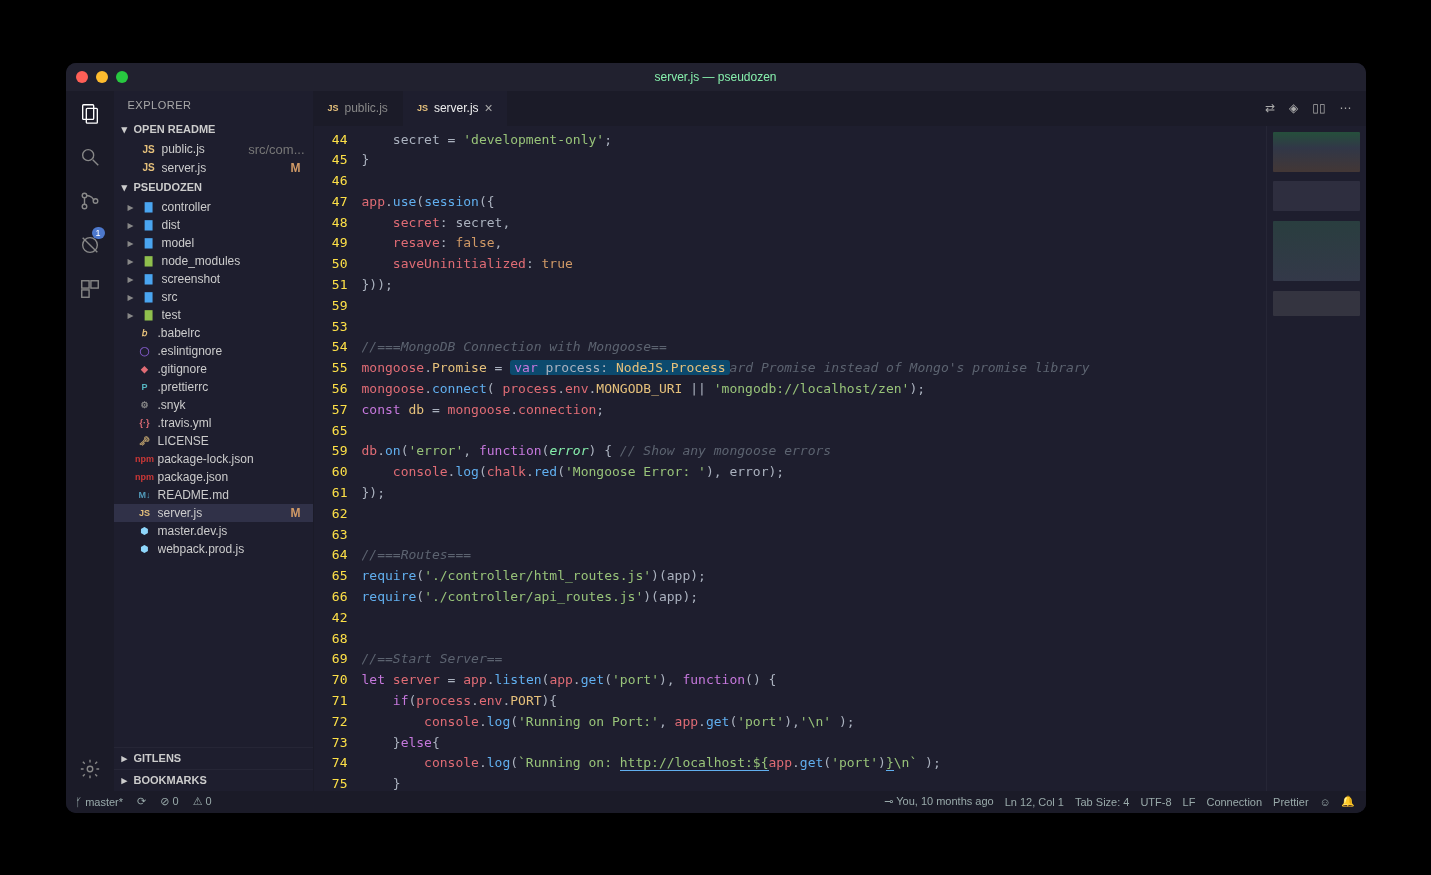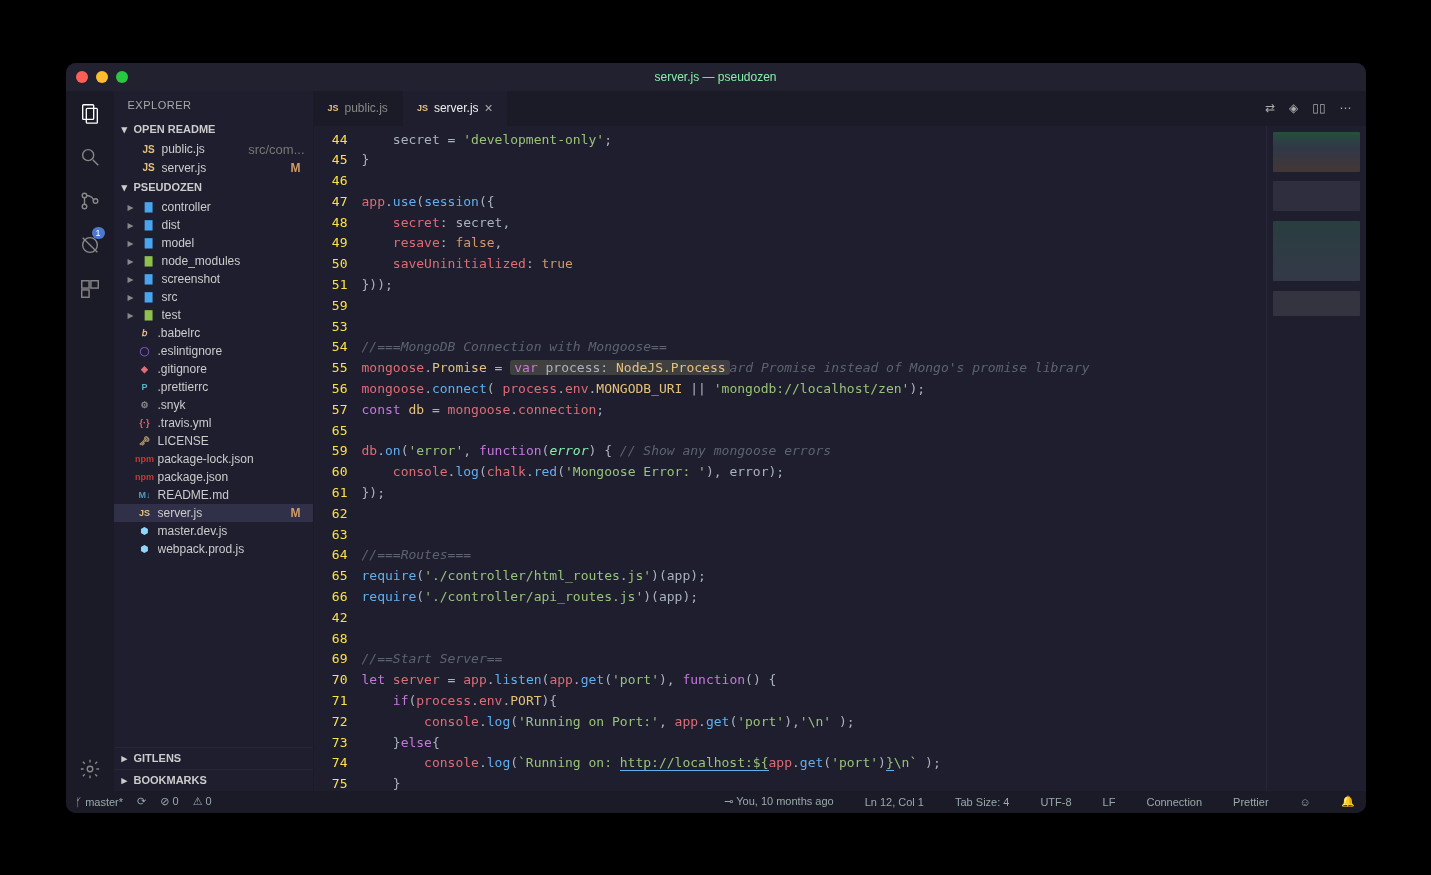--- a/index.html
+++ b/index.html
@@ -75,28 +75,28 @@
   .code {
     flex:1; padding:4px 0; font-family:Menlo,Consolas,monospace; font-size:13px; line-height:20.8px;
     white-space:pre; overflow-x:auto; color:#abb2bf;
   }
   .minimap { width:100px; background:#1e1e2e; position:relative; border-left:1px solid #262636;}
   .minimap-blob {position:absolute; left:6px; right:6px; border-radius:1px;}
   .tok-kw{color:#c678dd;} .tok-var{color:#e06c75;} .tok-prop{color:#e06c75;}
   .tok-fn{color:#61afef;} .tok-str{color:#98c379;}
   .tok-bool{color:#d19a66;} .tok-com{color:#5c6370;font-style:italic;} .tok-const{color:#e5c07b;} .tok-param{color:#86efac;font-style:italic;}
   .tok-obj{color:#e5c07b;}
-  .hover-hint{background:#404040; padding:0 4px; border-radius:3px; color:#abb2bf;}
+  .hover-hint{background:#0c4a6e; padding:0 4px; border-radius:3px; color:#abb2bf;}
   .hover-hint .tok-kw{color:#c678dd;} .hover-hint .tok-type{color:#e5c07b;}
   .underline{border-bottom:1px solid #61afef;}
   .statusbar {
     height:22px; background:#1b1b28; display:flex; align-items:center; font-size:11px;
     color:#9aa; padding:0 10px; gap:14px;
   }
-  .statusbar .right{margin-left:auto;display:flex;gap:31px;align-items:center;}
+  .statusbar .right{margin-left:auto;display:flex;gap:11px;align-items:center;}
   .bottom-panels .section-header{border-top:1px solid #262636;}
 </style>
 </head>
 <body>
 
 <div class="window">
   <div class="titlebar">
     <div class="traffic">
       <div class="dot red"></div>
       <div class="dot yellow"></div>

